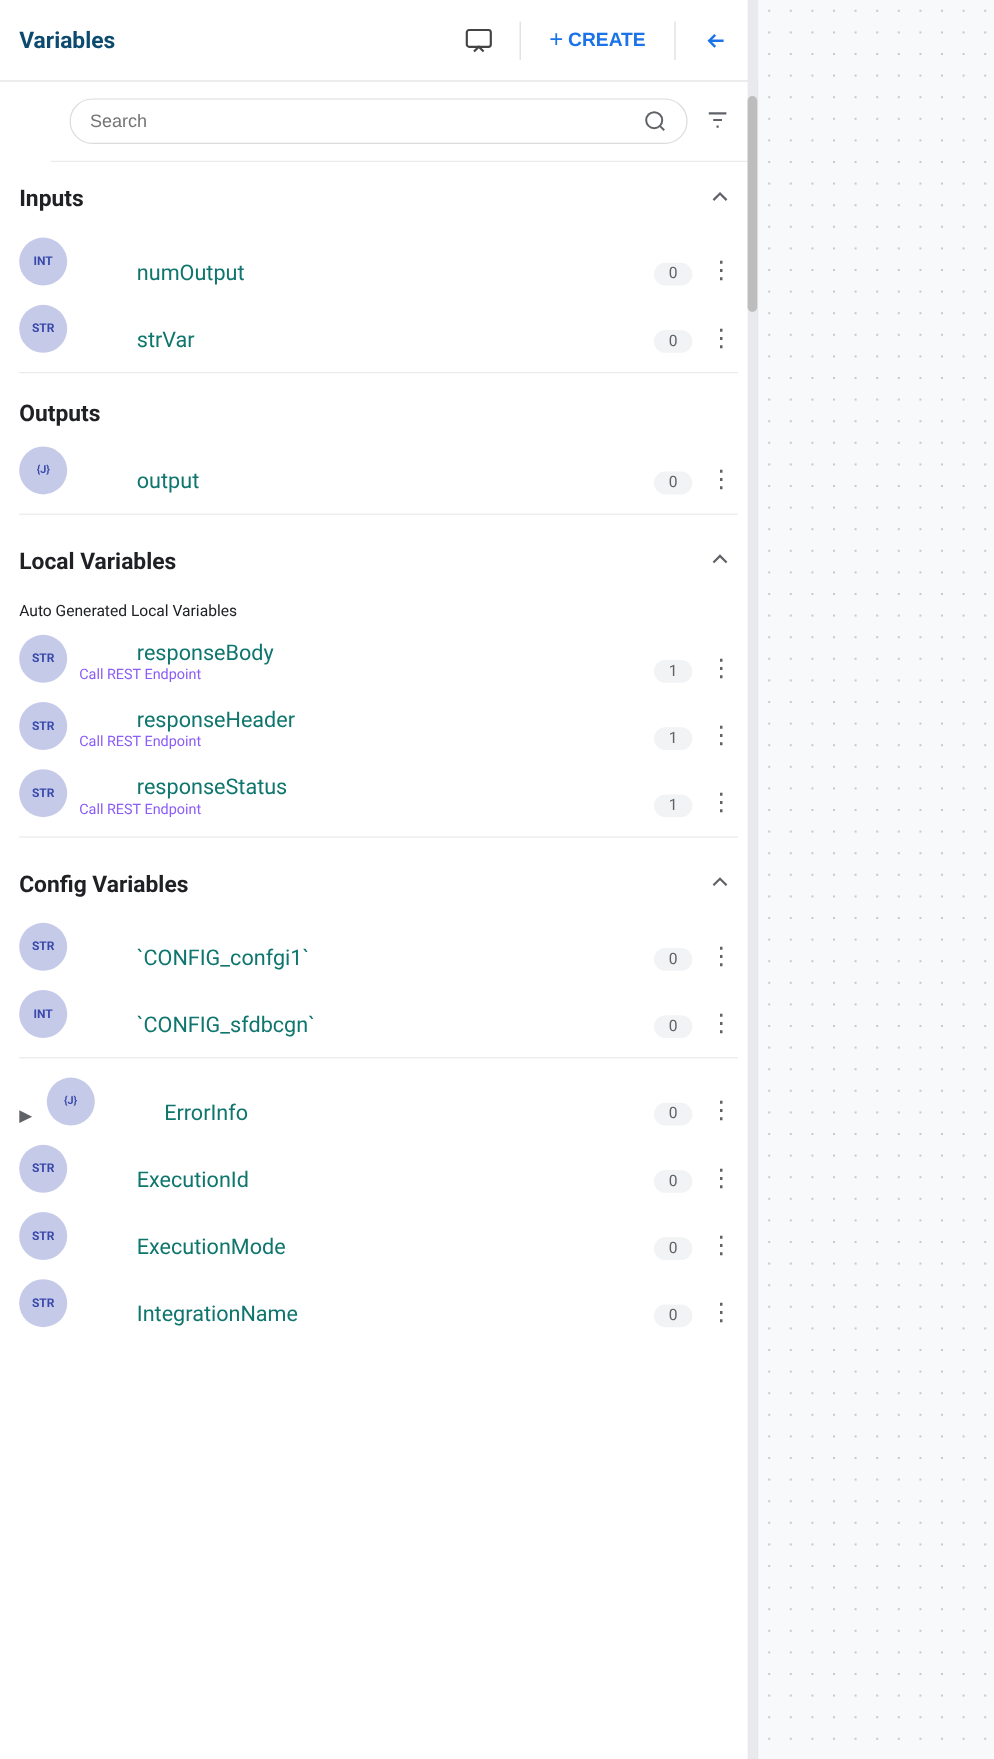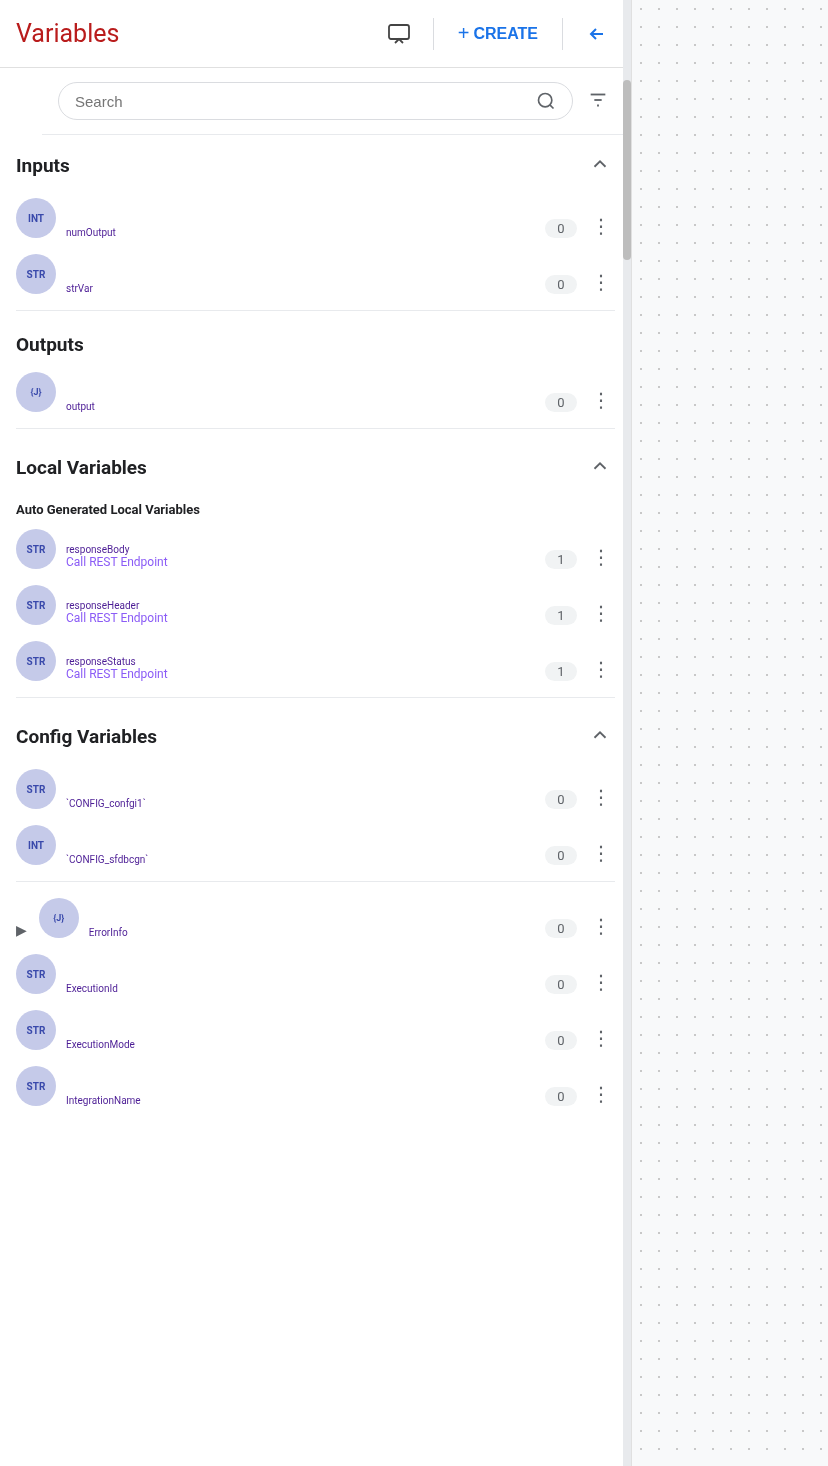--- a/index.html
+++ b/index.html
@@ -31,23 +31,23 @@
     
     .header {
       display: flex;
       align-items: center;
       padding: 0 16px;
       height: 68px;
       border-bottom: 1px solid #e0e0e0;
       background: #fff;
     }
     .header-title {
-      font-size: 25px;
-      font-weight: 400;
-      color: #b91c1c;
+      font-size: 19px;
+      font-weight: 700;
+      color: #0c4a6e;
       flex: 1;
     }
     .header-actions {
       display: flex;
       align-items: center;
       gap: 8px;
     }
     .header-icon-btn {
       background: none;
       border: none;
@@ -163,22 +163,23 @@
       font-weight: 700;
       color: #3949ab;
       flex-shrink: 0;
     }
     .var-info {
       flex: 1;
       display: flex;
       flex-direction: column;
     }
     .var-name {
-      font-size: 10px;
-      color: #4c1d95;
+      font-size: 18px;
+      color: #0f766e;
+      margin-left: 48px;
     }
     .var-sub {
       font-size: 12px;
       color: #8b5cf6;
     }
     .var-count {
       background: #f1f3f4;
       border-radius: 12px;
       padding: 2px 10px;
       font-size: 13px;
@@ -197,21 +198,21 @@
     }
 
     .section-divider {
       height: 1px;
       background: #e8eaed;
       margin: 8px 16px;
     }
 
     .sub-section-title {
       font-size: 13px;
-      font-weight: 700;
+      font-weight: 400;
       color: #202124;
       padding: 10px 16px 4px 16px;
     }
 
     .expand-arrow {
       color: #5f6368;
       margin-right: 2px;
       font-size: 14px;
     }
 

